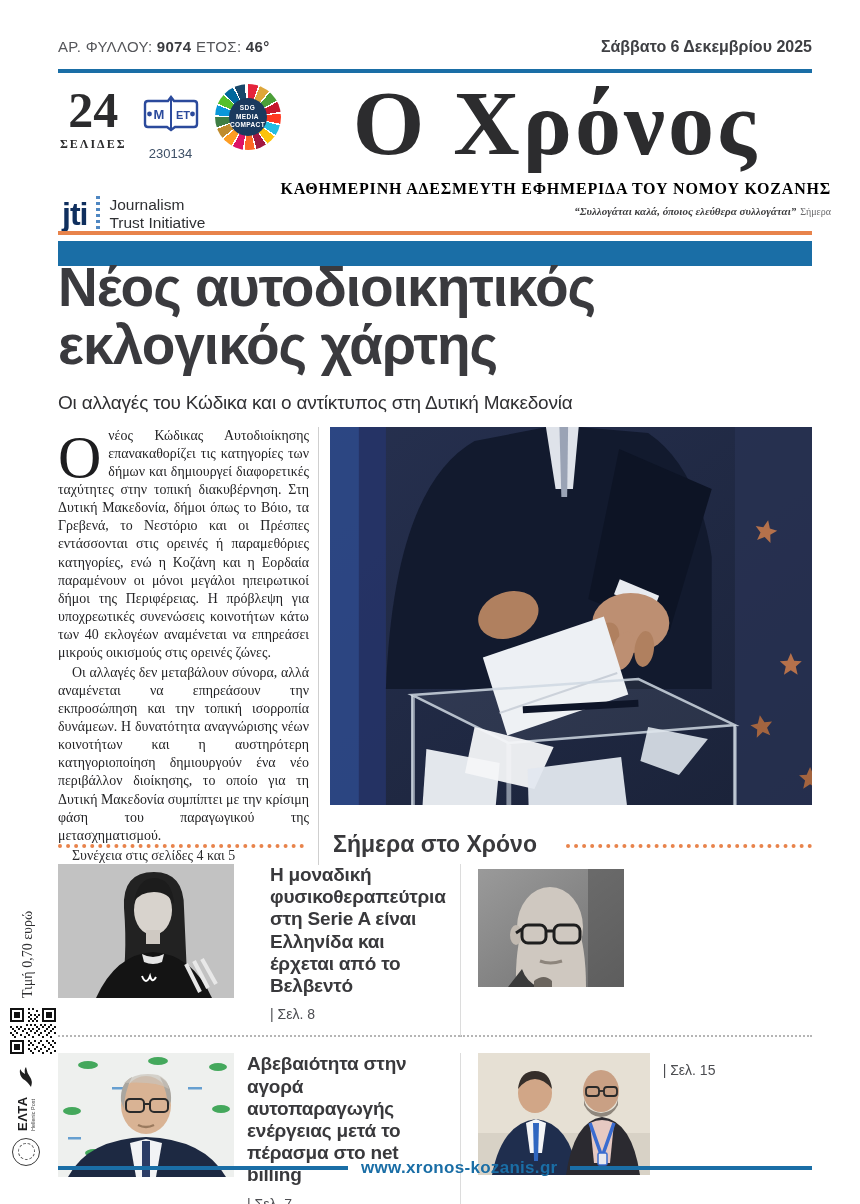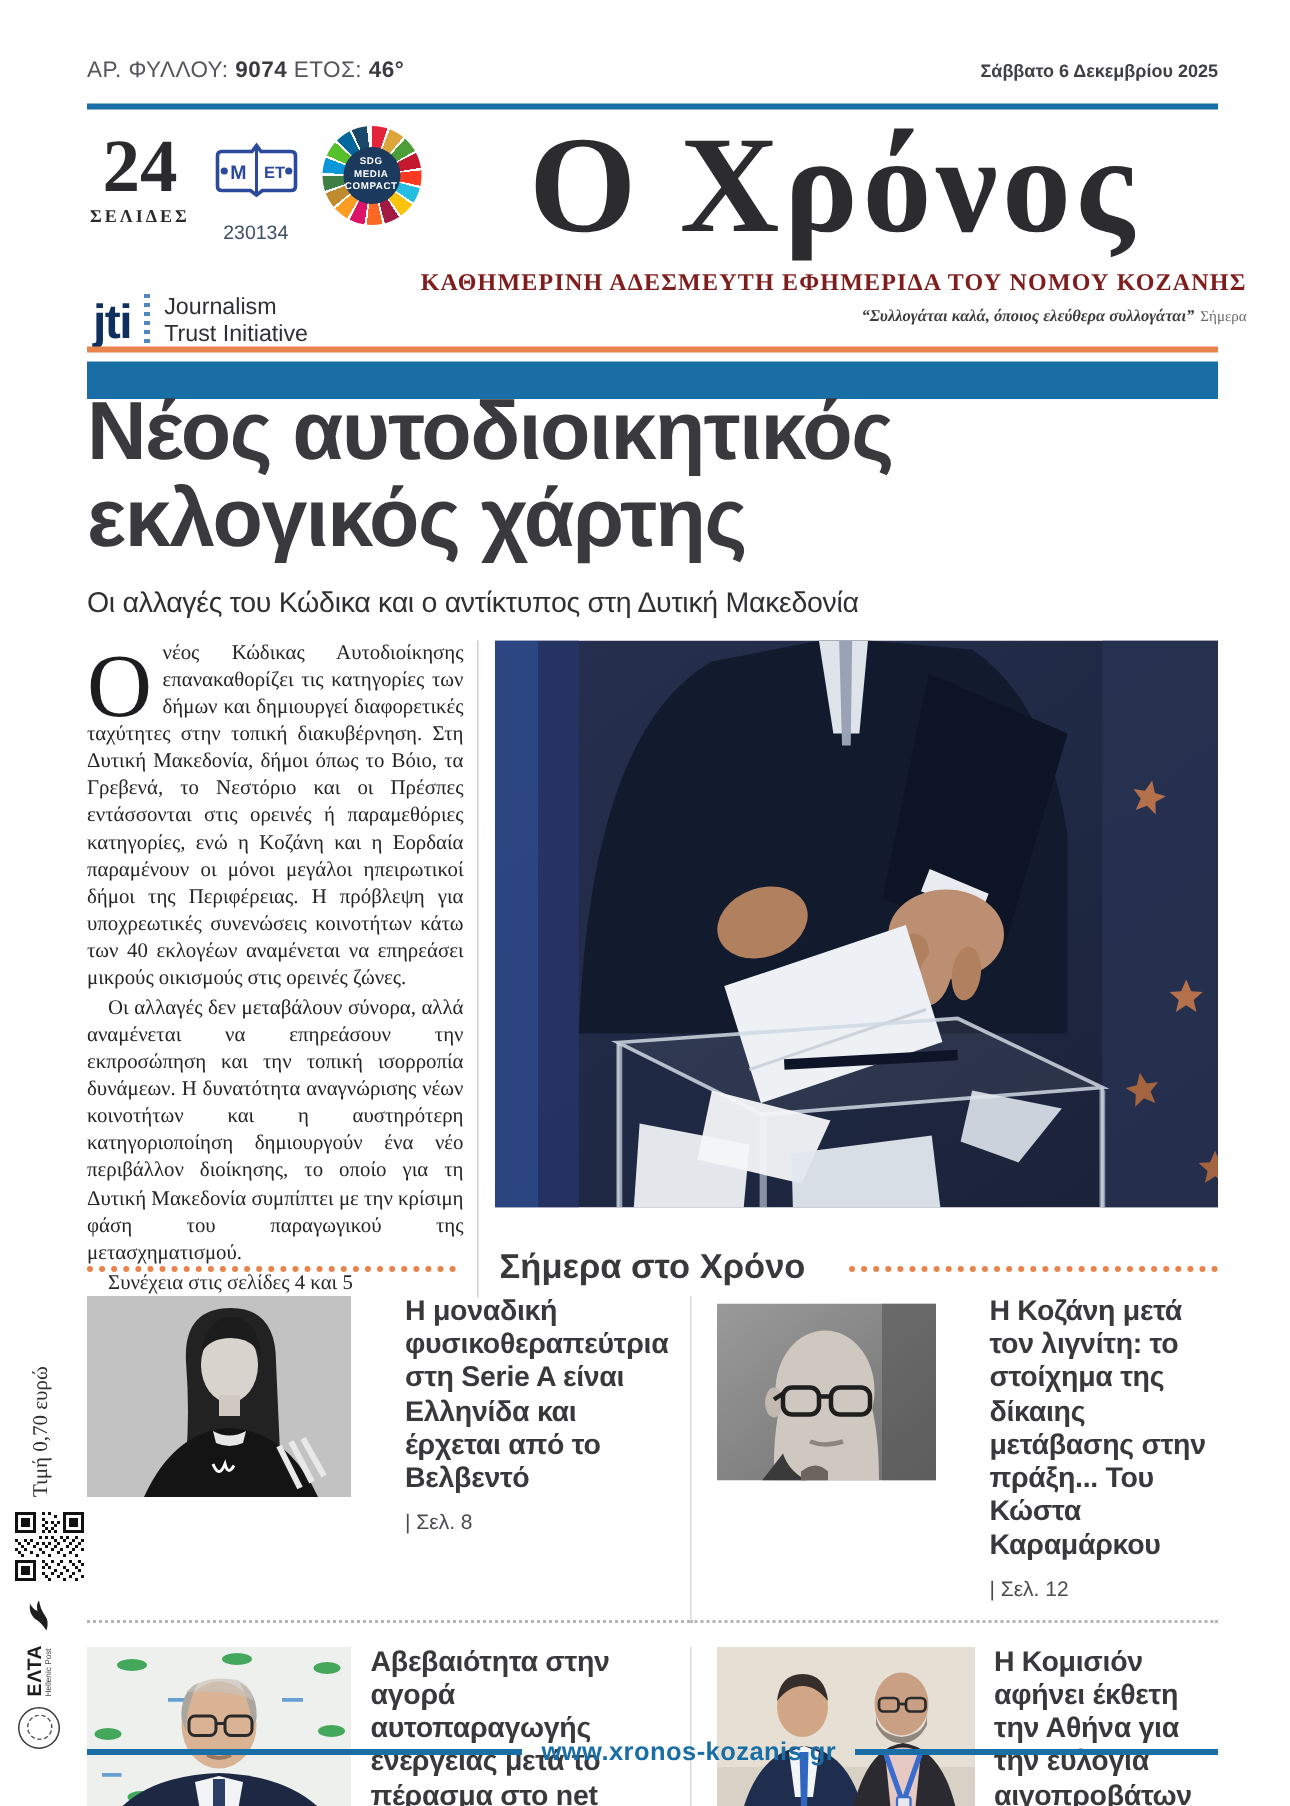--- a/index.html
+++ b/index.html
@@ -3,21 +3,21 @@
 <meta charset="utf-8">
 <style>
   html,body{margin:0;padding:0;background:#ffffff;}
   body{width:860px;height:1204px;position:relative;font-family:"Liberation Sans",sans-serif;}
   .page{position:absolute;inset:0;overflow:hidden;background:#fff;}
 
   
   #topbar{position:absolute;left:58px;right:48px;top:38px;display:flex;justify-content:space-between;align-items:baseline;}
   .issue{font-size:15px;color:#55565a;letter-spacing:.3px;}
   .issue b{color:#3a3b3f;}
-  .date{font-size:12px;color:#3f4044;font-weight:700;margin-left:44px;}
+  .date{font-size:16px;color:#3f4044;font-weight:700;margin-left:44px;}
 
   .rule-blue{position:absolute;left:58px;right:48px;top:69px;height:4px;background:#1a6ea6;}
 
   
   #masthead{position:absolute;left:60px;right:48px;top:84px;height:148px;display:flex;}
   .logos{width:242px;display:flex;flex-direction:column;justify-content:space-between;}
   .logos-row{display:flex;align-items:flex-start;gap:15px;}
   .pages{text-align:center;padding-top:4px;}
   .pages .num{font:700 50px/0.9 "Liberation Serif",serif;color:#2b2b2d;}
   .pages .lbl{font:700 12px "Liberation Serif",serif;letter-spacing:2px;color:#2b2b2d;margin-top:4px;}
@@ -26,21 +26,21 @@
   .sdg{width:66px;height:66px;border-radius:50%;position:relative;flex:none;
     background:conic-gradient(#E5243B 0deg 18deg,#fff 18deg 21deg,#DDA63A 21deg 39deg,#fff 39deg 42deg,#4C9F38 42deg 60deg,#fff 60deg 63deg,#C5192D 63deg 81deg,#fff 81deg 84deg,#FF3A21 84deg 102deg,#fff 102deg 105deg,#26BDE2 105deg 123deg,#fff 123deg 126deg,#FCC30B 126deg 144deg,#fff 144deg 147deg,#A21942 147deg 165deg,#fff 165deg 168deg,#FD6925 168deg 186deg,#fff 186deg 189deg,#DD1367 189deg 207deg,#fff 207deg 210deg,#FD9D24 210deg 228deg,#fff 228deg 231deg,#BF8B2E 231deg 249deg,#fff 249deg 252deg,#3F7E44 252deg 270deg,#fff 270deg 273deg,#0A97D9 273deg 291deg,#fff 291deg 294deg,#56C02B 294deg 312deg,#fff 312deg 315deg,#00689D 315deg 333deg,#fff 333deg 336deg,#19486A 336deg 354deg,#fff 354deg 360deg);}
   .sdg-center{position:absolute;inset:14px;background:#1b3a5e;border-radius:50%;display:flex;flex-direction:column;align-items:center;justify-content:center;color:#fff;font-size:6.5px;font-weight:700;letter-spacing:.4px;line-height:1.3;}
   .jti-row{display:flex;align-items:center;gap:9px;padding-left:2px;}
   .jti-abbr{font-size:32px;font-weight:700;color:#0f2f5e;line-height:1;letter-spacing:-1px;}
   .jti-dots{width:4px;height:36px;background:repeating-linear-gradient(to bottom,#4f87c2 0 3px,transparent 3px 6px);}
   .jti-name{font-size:15.5px;color:#2f3033;line-height:1.15;}
 
   .titleblock{flex:1;display:flex;flex-direction:column;align-items:center;}
   .np-title{font:700 92px/0.95 "Liberation Serif",serif;color:#2c2c2e;letter-spacing:3px;margin-top:-4px;}
-  .np-sub{font:700 16px "Liberation Serif",serif;color:#7f1d1d;margin-top:13px;letter-spacing:.8px;white-space:nowrap;}
+  .np-sub{font:700 16px "Liberation Serif",serif;color:#000000;margin-top:13px;letter-spacing:.8px;white-space:nowrap;}
   .np-motto{align-self:flex-end;font:italic 700 11px "Liberation Serif",serif;color:#3c3c3e;margin-top:7px;}
   .np-motto .author{font-style:normal;font-weight:400;color:#6a6a6c;font-size:10px;margin-left:4px;}
 
   .rule-orange{position:absolute;left:58px;right:48px;top:231px;height:4px;background:#e8834b;}
   .banner-blue{position:absolute;left:58px;right:48px;top:241px;height:25px;background:#1a6ea6;}
 
   #headline{position:absolute;left:58px;right:48px;top:259px;font-size:55px;font-weight:700;color:#3a3a3e;line-height:1.05;letter-spacing:-1px;}
   #subheadline{position:absolute;left:58px;right:48px;top:392px;font-size:19px;color:#303033;letter-spacing:-.2px;}
 
   
@@ -255,24 +255,20 @@
           <ellipse cx="38" cy="66" rx="6" ry="10" fill="#c2bab1"></ellipse>
           <rect x="44" y="56" width="24" height="18" rx="6" fill="none" stroke="#1e1e1e" stroke-width="3"></rect>
           <rect x="76" y="56" width="26" height="18" rx="6" fill="none" stroke="#1e1e1e" stroke-width="3"></rect>
           <line x1="68" y1="62" x2="76" y2="62" stroke="#1e1e1e" stroke-width="3"></line>
           <line x1="44" y1="60" x2="38" y2="64" stroke="#1e1e1e" stroke-width="3"></line>
           <path d="M62,92 Q72,96 84,92" stroke="#8d857c" stroke-width="3" fill="none"></path>
           <path d="M30,118 L44,100 Q48,112 60,118 Z" fill="#3a3a3a"></path>
           <path d="M56,112 Q66,104 74,112 L74,118 L56,118 Z" fill="#6b655e"></path>
         </svg>
       </div>
-      <div class="ttext">
-        <div class="ttitle">Η Κοζάνη μετά τον λιγνίτη: το στοίχημα της δίκαιης μετάβασης στην πράξη... Του Κώστα Καραμάρκου</div>
-        <div class="tpage">| Σελ. 12</div>
-      </div>
     </div>
 
     <div class="cell c1 t3">
       <div class="tphoto">
         <svg viewBox="0 0 176 124" preserveAspectRatio="none">
           <rect width="176" height="124" fill="#eef0ee"></rect>
           <g fill="#44a85c">
             <ellipse cx="30" cy="12" rx="10" ry="4"></ellipse>
               <ellipse cx="100" cy="8" rx="10" ry="4"></ellipse>
               <ellipse cx="160" cy="14" rx="9" ry="4"></ellipse>
@@ -319,21 +315,20 @@
           <path d="M112,70 L124,104 L136,70" fill="none" stroke="#3a6cd0" stroke-width="3.5"></path>
           <rect x="120" y="100" width="9" height="12" rx="1.5" fill="#e8e8ee" stroke="#3a6cd0" stroke-width="1.5"></rect>
           <ellipse cx="123" cy="38" rx="18" ry="21" fill="#c9a084"></ellipse>
           <path d="M106,44 Q106,58 123,60 Q140,58 140,44 L140,52 Q134,64 123,64 Q112,64 106,52 Z" fill="#8f877d"></path>
           <rect x="108" y="34" width="13" height="9" rx="3" fill="none" stroke="#2a2a2a" stroke-width="1.8"></rect>
           <rect x="126" y="34" width="13" height="9" rx="3" fill="none" stroke="#2a2a2a" stroke-width="1.8"></rect>
           <line x1="121" y1="38" x2="126" y2="38" stroke="#2a2a2a" stroke-width="1.8"></line>
         </svg>
       </div>
       <div class="ttext">
-        <div class="ttitle">Η Κομισιόν αφήνει έκθετη την Αθήνα για την ευλογιά αιγοπροβάτων</div>
         <div class="tpage">| Σελ. 15</div>
       </div>
     </div>
   </div>
 
   <div id="footer">
     <div class="fline fl-left"></div>
     <div class="furl">www.xronos-kozanis.gr</div>
     <div class="fline fl-right"></div>
   </div>

